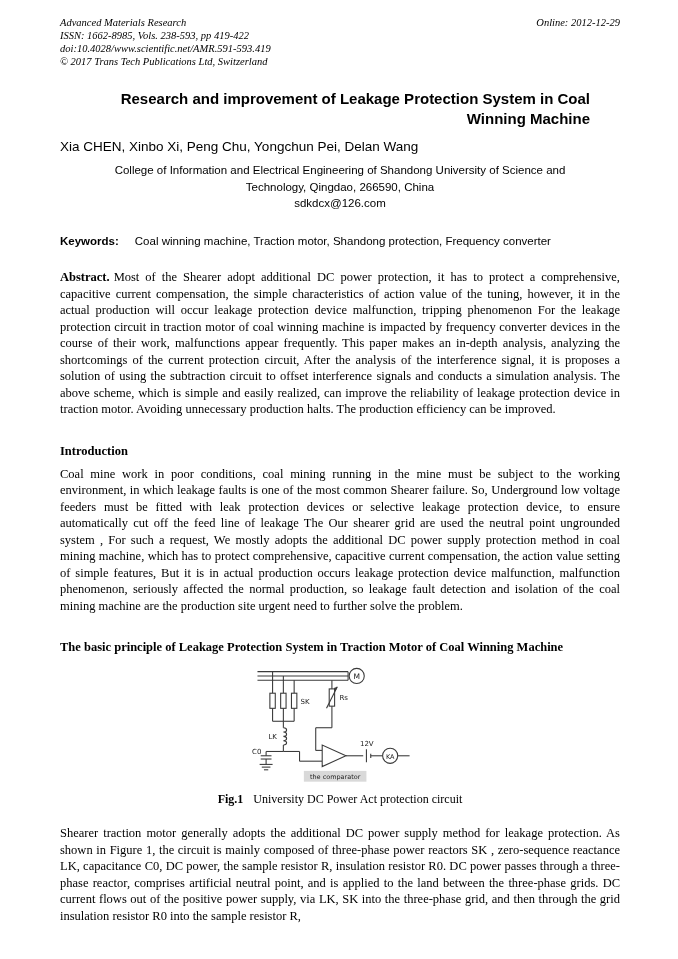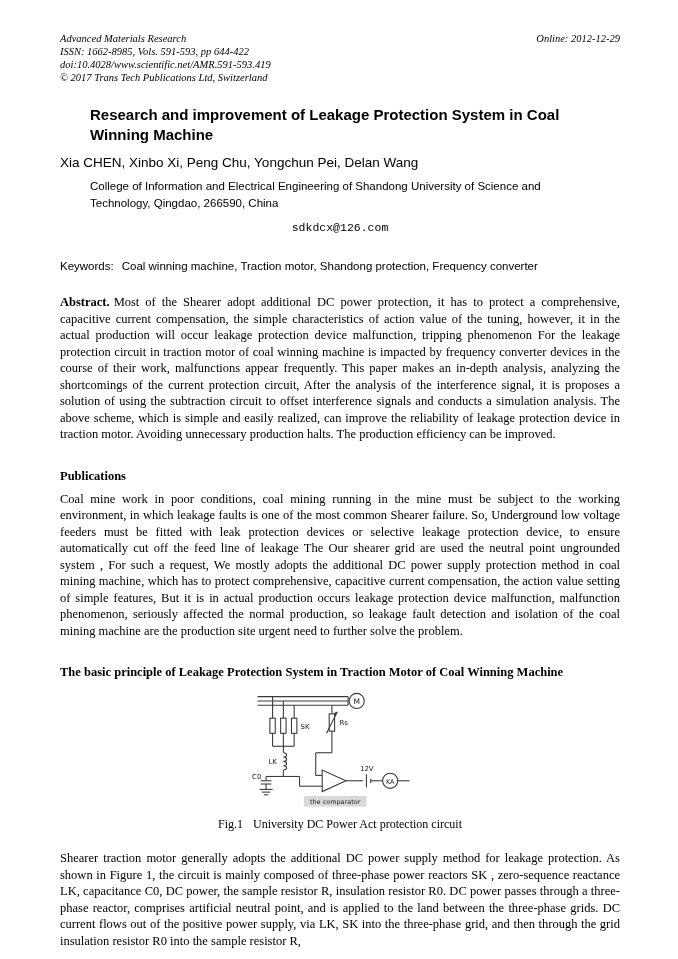--- a/index.html
+++ b/index.html
@@ -3,103 +3,103 @@
 <meta charset="utf-8">
 <style>
   * { margin:0; padding:0; box-sizing:border-box; }
   html, body { background:#ffffff; }
   body {
     width:678px; height:959px;
     font-family:"Liberation Serif", serif;
     color:#000;
     overflow:hidden;
   }
-  .page { padding:32px 58px 0 60px; }
+  .page { padding:16px 58px 0 60px; }
 
   .hdr { display:flex; justify-content:space-between; align-items:flex-start;
          font-style:italic; font-size:10.5px; line-height:1.25; }
   .hdr-left div { white-space:nowrap; }
   .hdr-right { white-space:nowrap; }
 
   .title {
     font-family:"Liberation Sans", sans-serif;
     font-weight:bold; font-size:15px; line-height:1.35;
-    text-align:left; max-width:500px; margin:20px auto 0;
+    text-align:right; max-width:500px; margin:20px auto 0;
   }
   .authors {
     font-family:"Liberation Sans", sans-serif;
     font-size:13.5px; margin-top:10px;
   }
   .affil {
     font-family:"Liberation Sans", sans-serif;
-    font-size:11.5px; line-height:1.45; 
+    font-size:11.5px; line-height:1.45; text-align:center;
     max-width:500px; margin:8px auto 0;
   }
   .email {
-    font-family:Liberation Mono, monospace;
-    font-size:11.5px; text-align:center; margin-top:10px;
+    font-family:Liberation Sans, sans-serif;
+    font-size:11.5px; text-align:center; margin-top:2px;
   }
   .keywords {
     font-family:"Liberation Sans", sans-serif;
     font-size:11.5px; margin-top:26px;
   }
-  .keywords .kw-label { font-weight:normal; margin-right:8px; }
+  .keywords .kw-label { font-weight:bold; margin-right:16px; }
 
   .para {
     font-size:12.5px; line-height:1.32; text-align:justify;
   }
   .abstract { margin-top:22px; }
   .abstract .abs-label { font-weight:bold; margin-right:4px; }
 
   .sec-heading {
     font-family:"Liberation Serif", serif;
     font-weight:bold; font-size:12.5px; margin-top:26px;
   }
   .sec-heading + .para { margin-top:7px; }
 
   .figure { text-align:center; margin-top:8px; }
   .figure svg { display:inline-block; }
   .caption { font-size:12px; text-align:center; margin-top:2px; }
-  .caption .cap-label { font-weight:normal; margin-right:10px; }
+  .caption .cap-label { font-weight:bold; margin-right:10px; }
 
   .last-para { margin-top:18px; }
 
   svg .wire { stroke:#3a3a3a; stroke-width:1; fill:none; }
   svg .comp { stroke:#3a3a3a; stroke-width:1; fill:#ffffff; }
   svg text { font-family:"DejaVu Sans", sans-serif; fill:#222; }
 </style>
 </head>
 <body>
 
 <div class="page">
 
   <div class="hdr">
     <div class="hdr-left">
       <div>Advanced Materials Research</div>
-      <div>ISSN: 1662-8985, Vols. 591-593, pp 644-422</div>
+      <div>ISSN: 1662-8985, Vols. 238-593, pp 419-422</div>
       <div>doi:10.4028/www.scientific.net/AMR.591-593.419</div>
       <div>© 2017 Trans Tech Publications Ltd, Switzerland</div>
     </div>
     <div class="hdr-right">Online: 2012-12-29</div>
   </div>
 
   <h1 class="title">Research and improvement of Leakage Protection System in Coal Winning Machine</h1>
   <div class="authors">Xia CHEN, Xinbo Xi, Peng Chu, Yongchun Pei, Delan Wang</div>
   <div class="affil">College of Information and Electrical Engineering of Shandong University of Science and Technology, Qingdao, 266590, China</div>
   <div class="email">sdkdcx@126.com</div>
 
   <div class="keywords">
     <span class="kw-label">Keywords:</span><span>Coal winning machine, Traction motor, Shandong protection, Frequency converter</span>
   </div>
 
   <p class="para abstract">
     <span class="abs-label">Abstract.</span><span>Most of the Shearer adopt additional DC power protection, it has to protect a comprehensive, capacitive current compensation, the simple characteristics of action value of the tuning, however, it in the actual production will occur leakage protection device malfunction, tripping phenomenon For the leakage protection circuit in traction motor of coal winning machine is impacted by frequency converter devices in the course of their work, malfunctions appear frequently. This paper makes an in-depth analysis, analyzing the shortcomings of the current protection circuit, After the analysis of the interference signal, it is proposes a solution of using the subtraction circuit to offset interference signals and conducts a simulation analysis. The above scheme, which is simple and easily realized, can improve the reliability of leakage protection device in traction motor. Avoiding unnecessary production halts. The production efficiency can be improved.</span>
   </p>
 
-  <h2 class="sec-heading">Publications</h2>
+  <h2 class="sec-heading">Introduction</h2>
   <p class="para">Coal mine work in poor conditions, coal mining running in the mine must be subject to the working environment, in which leakage faults is one of the most common Shearer failure. So, Underground low voltage feeders must be fitted with leak protection devices or selective leakage protection device, to ensure automatically cut off the feed line of leakage The Our shearer grid are used the neutral point ungrounded system , For such a request, We mostly adopts the additional DC power supply protection method in coal mining machine, which has to protect comprehensive, capacitive current compensation, the action value setting of simple features, But it is in actual production occurs leakage protection device malfunction, malfunction phenomenon, seriously affected the normal production, so leakage fault detection and isolation of the coal mining machine are the  production site urgent need to further solve the problem.</p>
 
   <h2 class="sec-heading">The basic principle of Leakage Protection System in Traction Motor of Coal Winning Machine</h2>
 
   <div class="figure">
     <svg width="178" height="123" viewBox="0 0 165 114" aria-hidden="true">
 
       <line class="wire" x1="6" y1="8" x2="90" y2="8"></line>
       <line class="wire" x1="6" y1="12" x2="90" y2="12"></line>
       <line class="wire" x1="6" y1="16" x2="90" y2="16"></line>

